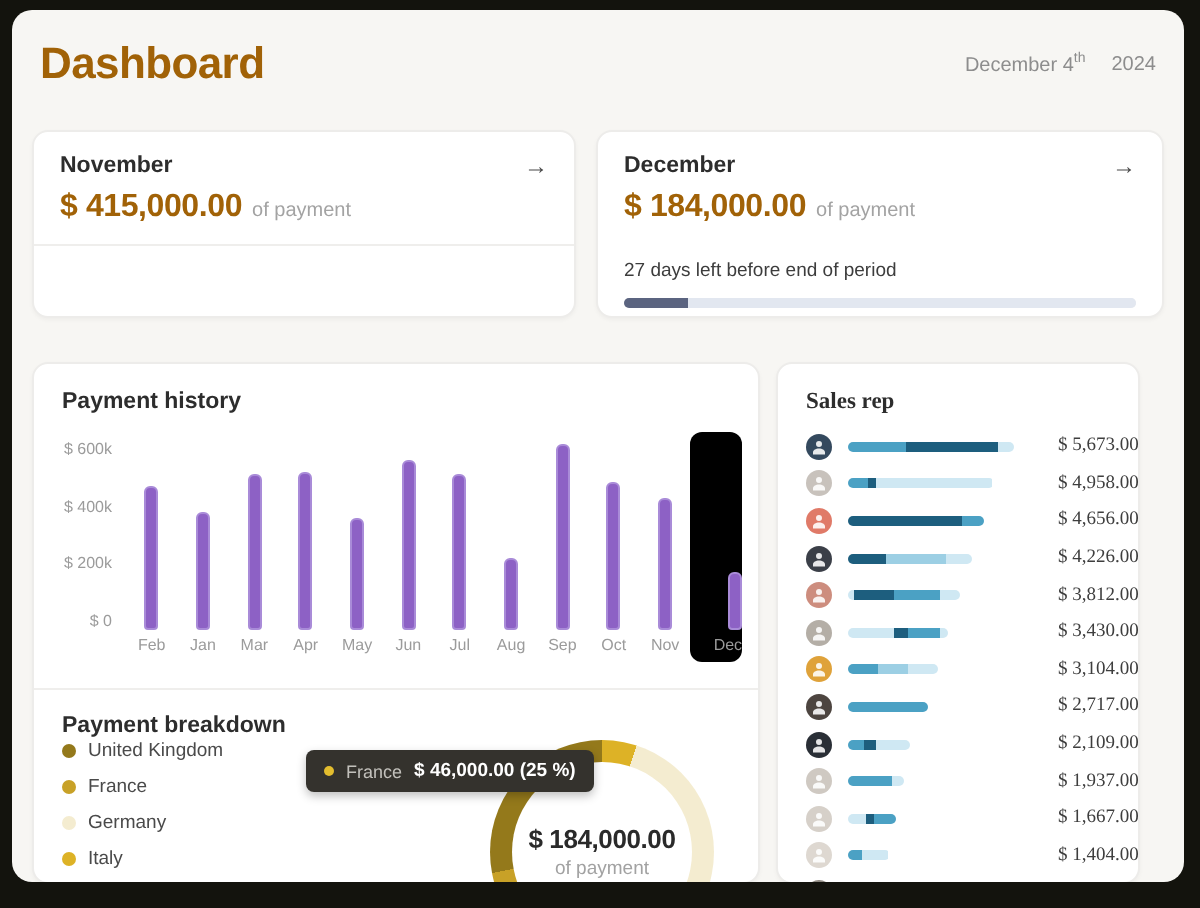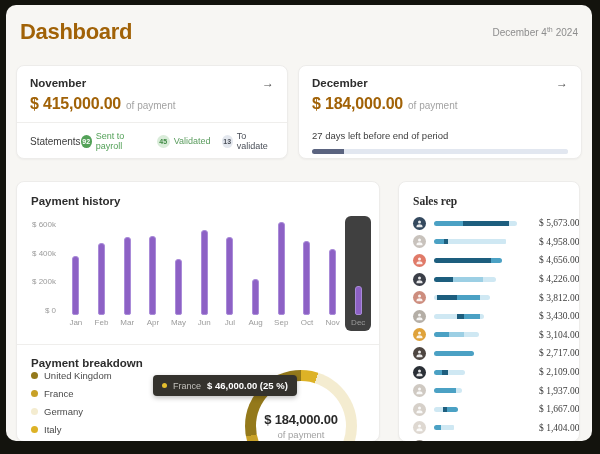--- a/index.html
+++ b/index.html
@@ -6,21 +6,21 @@
   body { font-family:"Liberation Sans","DejaVu Sans",sans-serif; background:#13130d; }
   .frame { position:relative; width:600px; height:454px; background:#13130d; overflow:hidden; }
   .page { position:absolute; left:6px; top:5px; width:586px; height:436px; background:#f7f6f3;
           border-radius:10px; overflow:hidden; }
 
   
   .header { display:flex; justify-content:space-between; align-items:center; margin:14px 14px 0 14px; }
   .page-title { font-size:22px; font-weight:700; letter-spacing:-0.3px; color:#a16207; }
   .header-date { font-size:10px; color:#8d8d8d; }
   .header-date sup { font-size:7px; }
-  .header-date .yr { margin-left:3px; }
+  .header-date .yr { margin-left:13px; }
 
   
   .card { background:#fff; border:1px solid #edecea; border-radius:8px; box-shadow:0 1px 2px rgba(0,0,0,.04); }
   .cards-row { display:flex; gap:10px; margin:20px 10px 0; }
   .month-card { height:94px; padding:11px 13px; overflow:hidden; }
   .month-card.left { width:272px; flex:none; }
   .month-card.right { flex:1; }
   .card-head { display:flex; justify-content:space-between; align-items:center; }
   .card-title { font-size:11.5px; font-weight:700; color:#2d2d2d; }
   .arrow-btn { background:none; border:none; font-size:12px; color:#4a4a4a; cursor:pointer; line-height:1; font-family:inherit; }
@@ -33,35 +33,35 @@
   .badges { margin-left:auto; display:flex; gap:11px; align-items:center; }
   .badge { display:flex; align-items:center; gap:4px; }
   .badge-circle { width:13px; height:13px; border-radius:50%; font-size:7px; font-weight:700;
                   display:flex; align-items:center; justify-content:center; }
   .badge-label { font-size:9px; }
   .progress { height:5px; border-radius:3px; overflow:hidden; display:flex; margin-top:8px; background:#eee; }
   .progress div { height:100%; }
   .period-note { margin-top:17px; font-size:9.5px; color:#3d3d3d; }
 
   
-  .main-row { display:flex; gap:18px; margin:22px 10px 0; height:261px; }
+  .main-row { display:flex; gap:8px; margin:22px 10px 0; height:261px; }
   .left-main { width:364px; flex:none; display:flex; flex-direction:column; overflow:hidden; }
   .sales-card { width:182px; flex:none; overflow:hidden;font-family:Liberation Serif, serif; }
   .section-title { font-size:11.5px; font-weight:700; color:#2d2d2d; }
 
   
   .history { height:166px; padding:13px 0 0; }
   .history .section-title { padding:0 14px; }
   .chart { display:flex; margin-top:9px; padding:0 8px 0 0; }
   .y-axis { width:46px; height:99px; padding:4px 7px 0 0; display:flex; flex-direction:column;
             justify-content:space-between; text-align:right; font-size:8px; color:#9b9b9b; flex:none; }
   .plot { flex:1; display:flex; }
   .month-col { flex:1; display:flex; flex-direction:column; align-items:center; justify-content:flex-end;
                height:115px; padding-top:4px; border-radius:6px; }
-  .month-col.highlight { background:#404040; }
+  .month-col.highlight { background:#000000;align-items:flex-end; }
   .bar-space { height:95px; display:flex; align-items:flex-end; }
   .vbar { width:7px; border-radius:3px 3px 2px 2px; }
   .month-label { height:16px; line-height:16px; font-size:8px; color:#9b9b9b; }
   .full-divider { height:1px; background:#efeeec; }
 
   
   .breakdown { position:relative; flex:1; padding:12px 14px 0; }
   .legend { list-style:none; }
   .legend li { display:flex; align-items:center; gap:6px; height:13px; margin-bottom:5px; }
   .legend-dot { width:7px; height:7px; border-radius:50%; flex:none; }
@@ -105,37 +105,20 @@
       <section class="card month-card left">
         <div class="card-head">
           <span class="card-title">November</span>
           <button class="arrow-btn">→</button>
         </div>
         <div class="amount-row">
           <span class="amount">$ 415,000.00</span>
           <span class="amount-suffix">of payment</span>
         </div>
         <div class="card-divider"></div>
-        <div class="stat-row">
-          <span class="stat-label">Statements</span>
-          <div class="badges" id="statements-badges">
-              <div class="badge">
-                <span class="badge-circle" style="background: rgb(83, 161, 88); color: rgb(255, 255, 255);">92</span>
-                <span class="badge-label" style="color: rgb(83, 161, 88);">Sent to payroll</span>
-              </div>
-              <div class="badge">
-                <span class="badge-circle" style="background: rgb(217, 236, 217); color: rgb(63, 138, 68);">45</span>
-                <span class="badge-label" style="color: rgb(90, 156, 94);">Validated</span>
-              </div>
-              <div class="badge">
-                <span class="badge-circle" style="background: rgb(227, 231, 238); color: rgb(74, 79, 88);">13</span>
-                <span class="badge-label" style="color: rgb(74, 79, 88);">To validate</span>
-              </div>
-            </div>
-        </div>
 
       </section>
 
       <section class="card month-card right">
         <div class="card-head">
           <span class="card-title">December</span>
           <button class="arrow-btn">→</button>
         </div>
         <div class="amount-row">
           <span class="amount">$ 184,000.00</span>
@@ -158,29 +141,29 @@
           <div class="chart">
             <div class="y-axis">
               <span>$ 600k</span>
               <span>$ 400k</span>
               <span>$ 200k</span>
               <span>$ 0</span>
             </div>
             <div class="plot" id="history-plot">
                 <div class="month-col">
                   <div class="bar-space">
+                    <div class="vbar" style="height: 72px; background: rgb(141, 97, 197); border: 1px solid rgb(169, 139, 216);"></div>
+                  </div>
+                  <div class="month-label">Feb</div>
+                </div>
+                <div class="month-col">
+                  <div class="bar-space">
                     <div class="vbar" style="height: 58.6px; background: rgb(141, 97, 197); border: 1px solid rgb(169, 139, 216);"></div>
                   </div>
                   <div class="month-label">Jan</div>
-                </div>
-                <div class="month-col">
-                  <div class="bar-space">
-                    <div class="vbar" style="height: 72px; background: rgb(141, 97, 197); border: 1px solid rgb(169, 139, 216);"></div>
-                  </div>
-                  <div class="month-label">Feb</div>
                 </div>
                 <div class="month-col">
                   <div class="bar-space">
                     <div class="vbar" style="height: 77.6px; background: rgb(141, 97, 197); border: 1px solid rgb(169, 139, 216);"></div>
                   </div>
                   <div class="month-label">Mar</div>
                 </div>
                 <div class="month-col">
                   <div class="bar-space">
                     <div class="vbar" style="height: 79.2px; background: rgb(141, 97, 197); border: 1px solid rgb(169, 139, 216);"></div>

